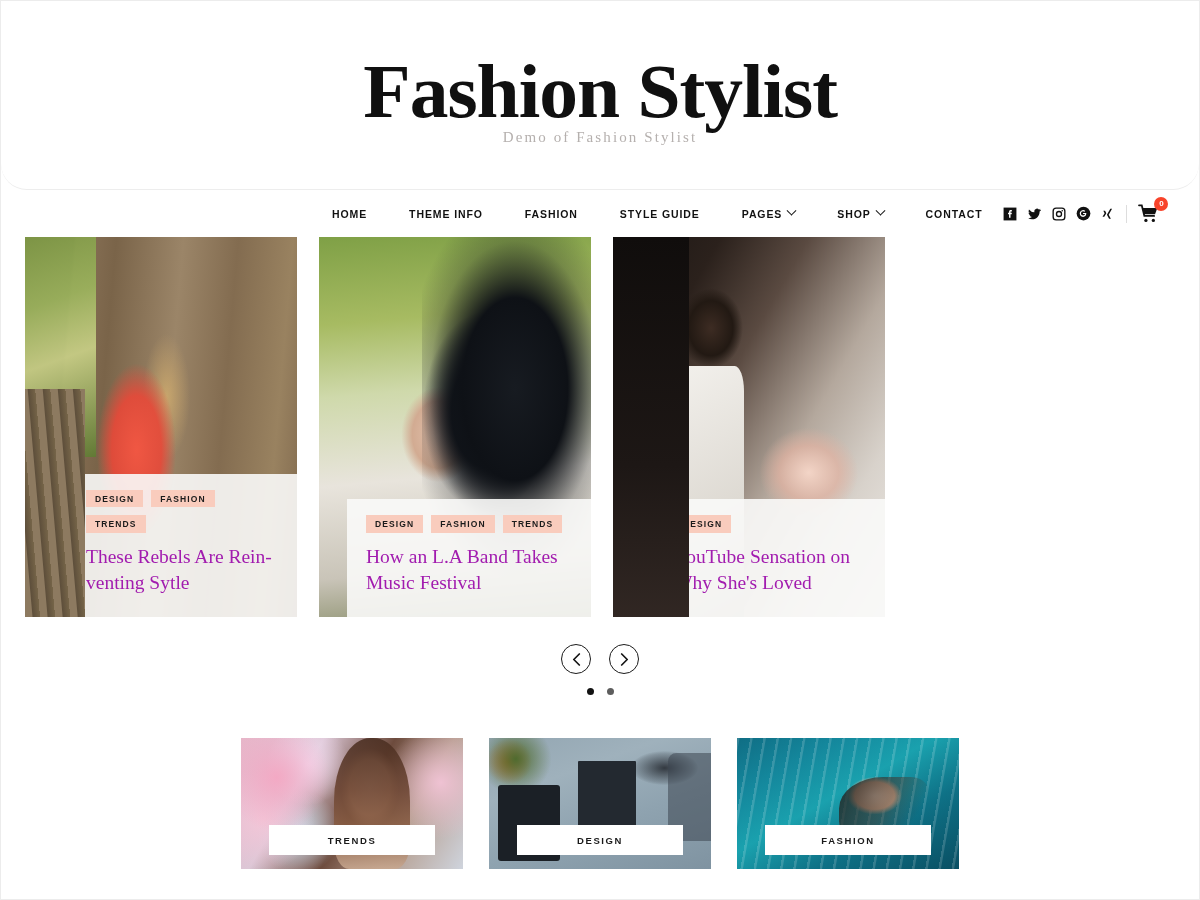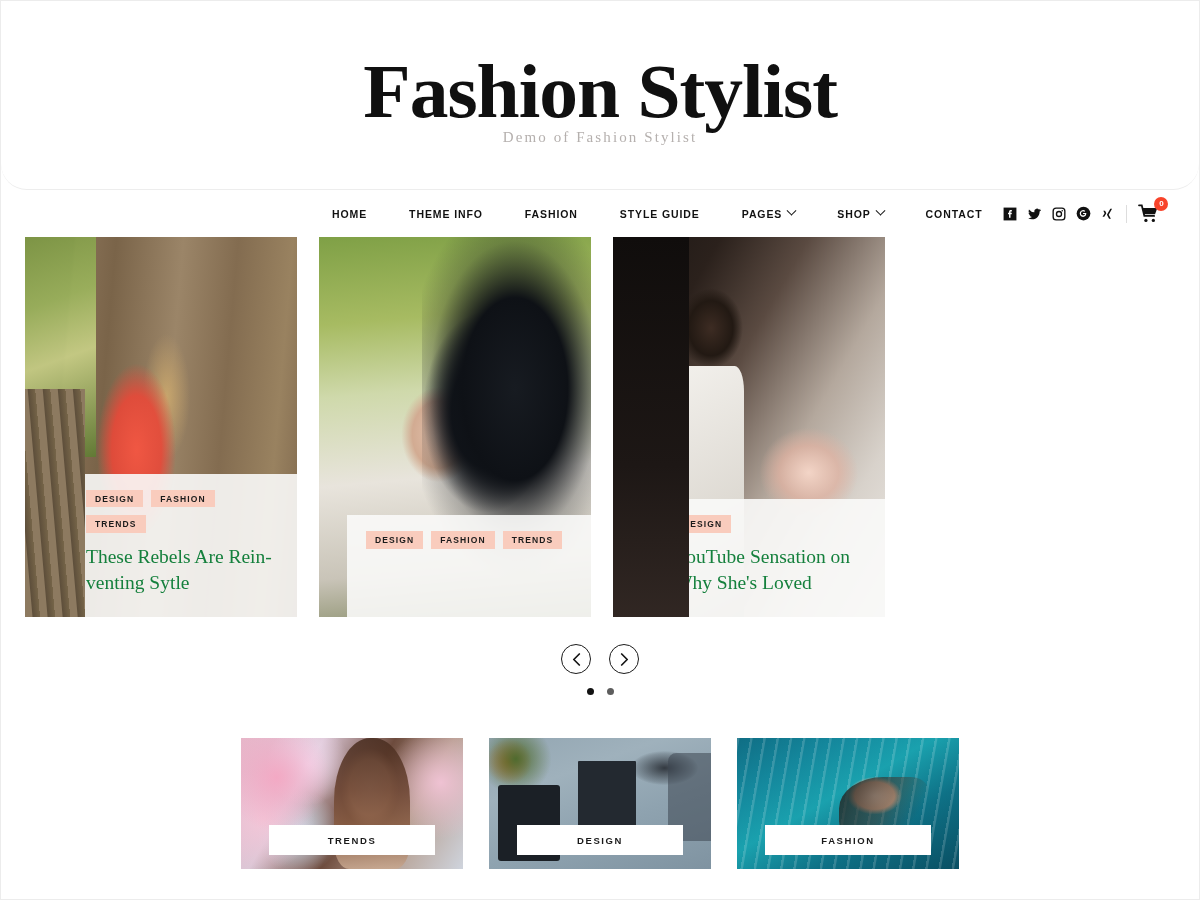--- a/index.html
+++ b/index.html
@@ -161,21 +161,21 @@
     letter-spacing: 1.1px;
     padding: 5px 9px 4px 9px;
     text-transform: uppercase;
     line-height: 1;
     cursor: pointer;
   }
   .card-title {
     font-family: "Liberation Serif", "DejaVu Serif", serif;
     font-size: 19.5px;
     line-height: 1.36;
-    color: #15803d;
+    color: #a21caf;
     font-weight: 400;
     cursor: pointer;
   }
 
   
   .slider-controls {
     display: flex;
     justify-content: center;
     align-items: center;
     gap: 18px;
@@ -466,20 +466,21 @@
       </article>
 
       <article class="card narrow-overlay">
         <div class="card-img img-girl1"></div>
         <div class="card-overlay">
           <div class="tags">
             <span class="tag">DESIGN</span>
             <span class="tag">FASHION</span>
             <span class="tag">TRENDS</span>
           </div>
+          <h2 class="card-title">How an L.A Band Takes Music Festival</h2>
         </div>
       </article>
 
       <article class="card">
         <div class="card-img img-man"></div>
         <div class="card-overlay">
           <div class="tags">
             <span class="tag">DESIGN</span>
           </div>
           <h2 class="card-title">YouTube Sensation on Why She's Loved</h2>

